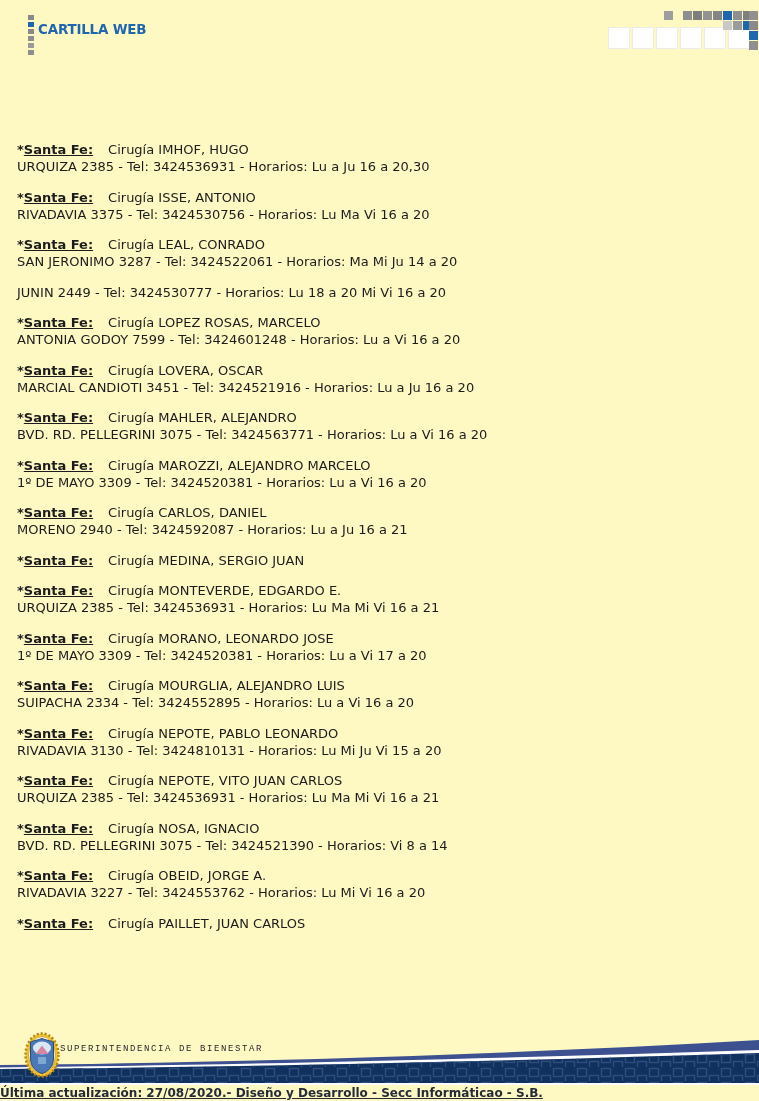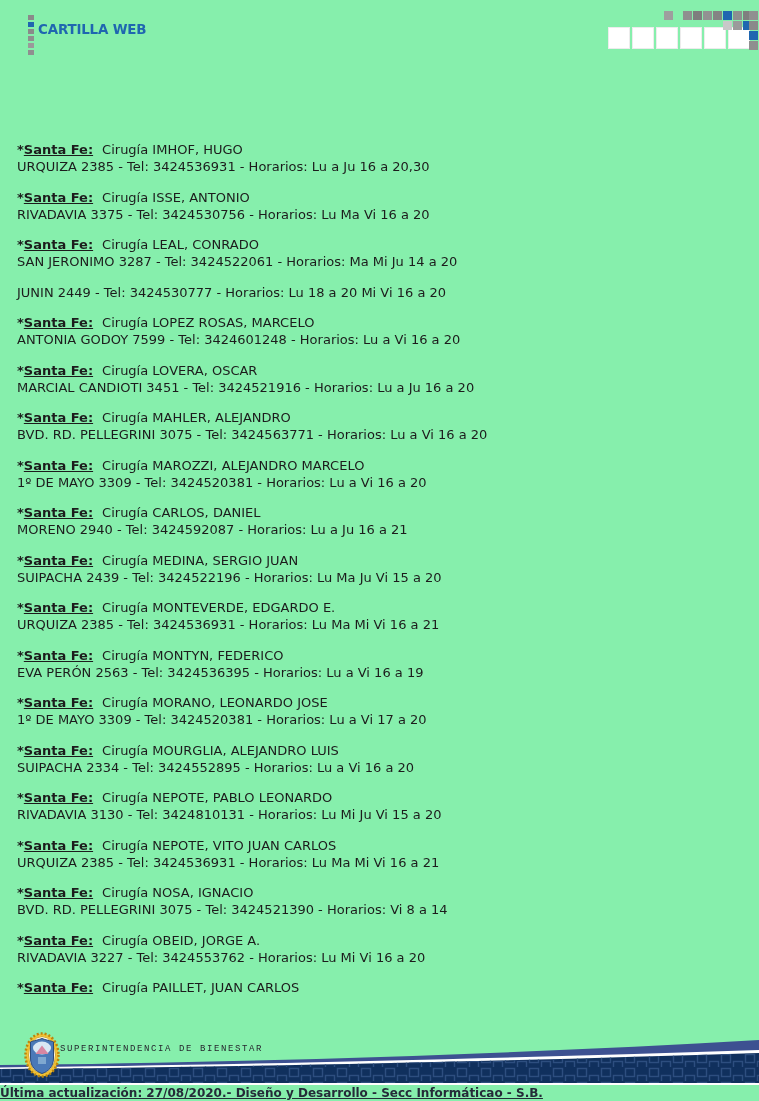--- a/index.html
+++ b/index.html
@@ -1,34 +1,34 @@
 <!DOCTYPE html>
 <html><head>
 <meta charset="utf-8">
 <style>
   html,body{margin:0;padding:0;background:#fff;}
-  .page{position:relative;width:759px;height:1101px;background:#86efac;overflow:hidden;
+  .page{position:relative;width:759px;height:1101px;background:#fef9c3;overflow:hidden;
         font-family:"DejaVu Sans","Liberation Sans",sans-serif;color:#1c1c1c;}
 
   
   .hdr{position:absolute;top:0;left:0;width:759px;height:60px;}
   .logo-squares{position:absolute;left:28;top:15px;left:28px;width:7px;}
   .logo-squares span{position:absolute;width:6px;height:5px;}
   .app-title{position:absolute;left:38px;top:21px;font-size:14px;font-weight:bold;
              letter-spacing:-0.2px;color:#1f66b0;transform:scaleX(.96);transform-origin:left;}
   .decor span.f{position:absolute;width:9px;height:9px;}
   .decor span.o{position:absolute;width:20px;height:20px;border:1px solid #ececec;background:#fff;}
 
   
   .main{position:absolute;top:141px;left:17px;right:10px;}
   .entry{margin-bottom:13.5px;}
   .entry div{font-size:13px;line-height:17px;white-space:nowrap;}
   .ast{font-weight:bold;}
   .region-label{font-weight:bold;text-decoration:underline;}
-  .spec{margin-left:9px;}
+  .spec{margin-left:15px;}
 
   
   .crest{position:absolute;left:24px;top:1032px;z-index:3;}
   .org-name{position:absolute;left:60px;top:1044px;z-index:3;
             font-family:Liberation Mono, monospace;
             font-size:9px;letter-spacing:1.6px;color:#26262e;}
   .wave{position:absolute;left:0;top:1025px;z-index:1;}
   .update-note{position:absolute;left:0;top:1086px;width:759px;text-align:left;z-index:2;
                font-size:12px;font-weight:bold;text-decoration:underline;color:#252b38;}
 </style>
@@ -112,32 +112,27 @@
       <div class="line2">1º DE MAYO 3309 - Tel: 3424520381 - Horarios: Lu a Vi 16 a 20</div>
     </div>
 
     <div class="entry">
       <div><span class="ast">*</span><span class="region-label">Santa Fe:</span><span class="spec">Cirugía</span> <span class="nm">CARLOS, DANIEL</span></div>
       <div class="line2">MORENO 2940 - Tel: 3424592087 - Horarios: Lu a Ju 16 a 21</div>
     </div>
 
     <div class="entry">
       <div><span class="ast">*</span><span class="region-label">Santa Fe:</span><span class="spec">Cirugía</span> <span class="nm">MEDINA, SERGIO JUAN</span></div>
-      <div class="line2">SUIPACHA 2439 - Tel: 3424522196 - Horarios: Lu Ma Ju Vi 15 a 20</div>
     </div>
 
     <div class="entry">
       <div><span class="ast">*</span><span class="region-label">Santa Fe:</span><span class="spec">Cirugía</span> <span class="nm">MONTEVERDE, EDGARDO E.</span></div>
       <div class="line2">URQUIZA 2385 - Tel: 3424536931 - Horarios: Lu Ma Mi Vi 16 a 21</div>
     </div>
 
-    <div class="entry">
-      <div><span class="ast">*</span><span class="region-label">Santa Fe:</span><span class="spec">Cirugía</span> <span class="nm">MONTYN, FEDERICO</span></div>
-      <div class="line2">EVA PERÓN 2563 - Tel: 3424536395 - Horarios: Lu a Vi 16 a 19</div>
-    </div>
 
     <div class="entry">
       <div><span class="ast">*</span><span class="region-label">Santa Fe:</span><span class="spec">Cirugía</span> <span class="nm">MORANO, LEONARDO JOSE</span></div>
       <div class="line2">1º DE MAYO 3309 - Tel: 3424520381 - Horarios: Lu a Vi 17 a 20</div>
     </div>
 
     <div class="entry">
       <div><span class="ast">*</span><span class="region-label">Santa Fe:</span><span class="spec">Cirugía</span> <span class="nm">MOURGLIA, ALEJANDRO LUIS</span></div>
       <div class="line2">SUIPACHA 2334 - Tel: 3424552895 - Horarios: Lu a Vi 16 a 20</div>
     </div>

